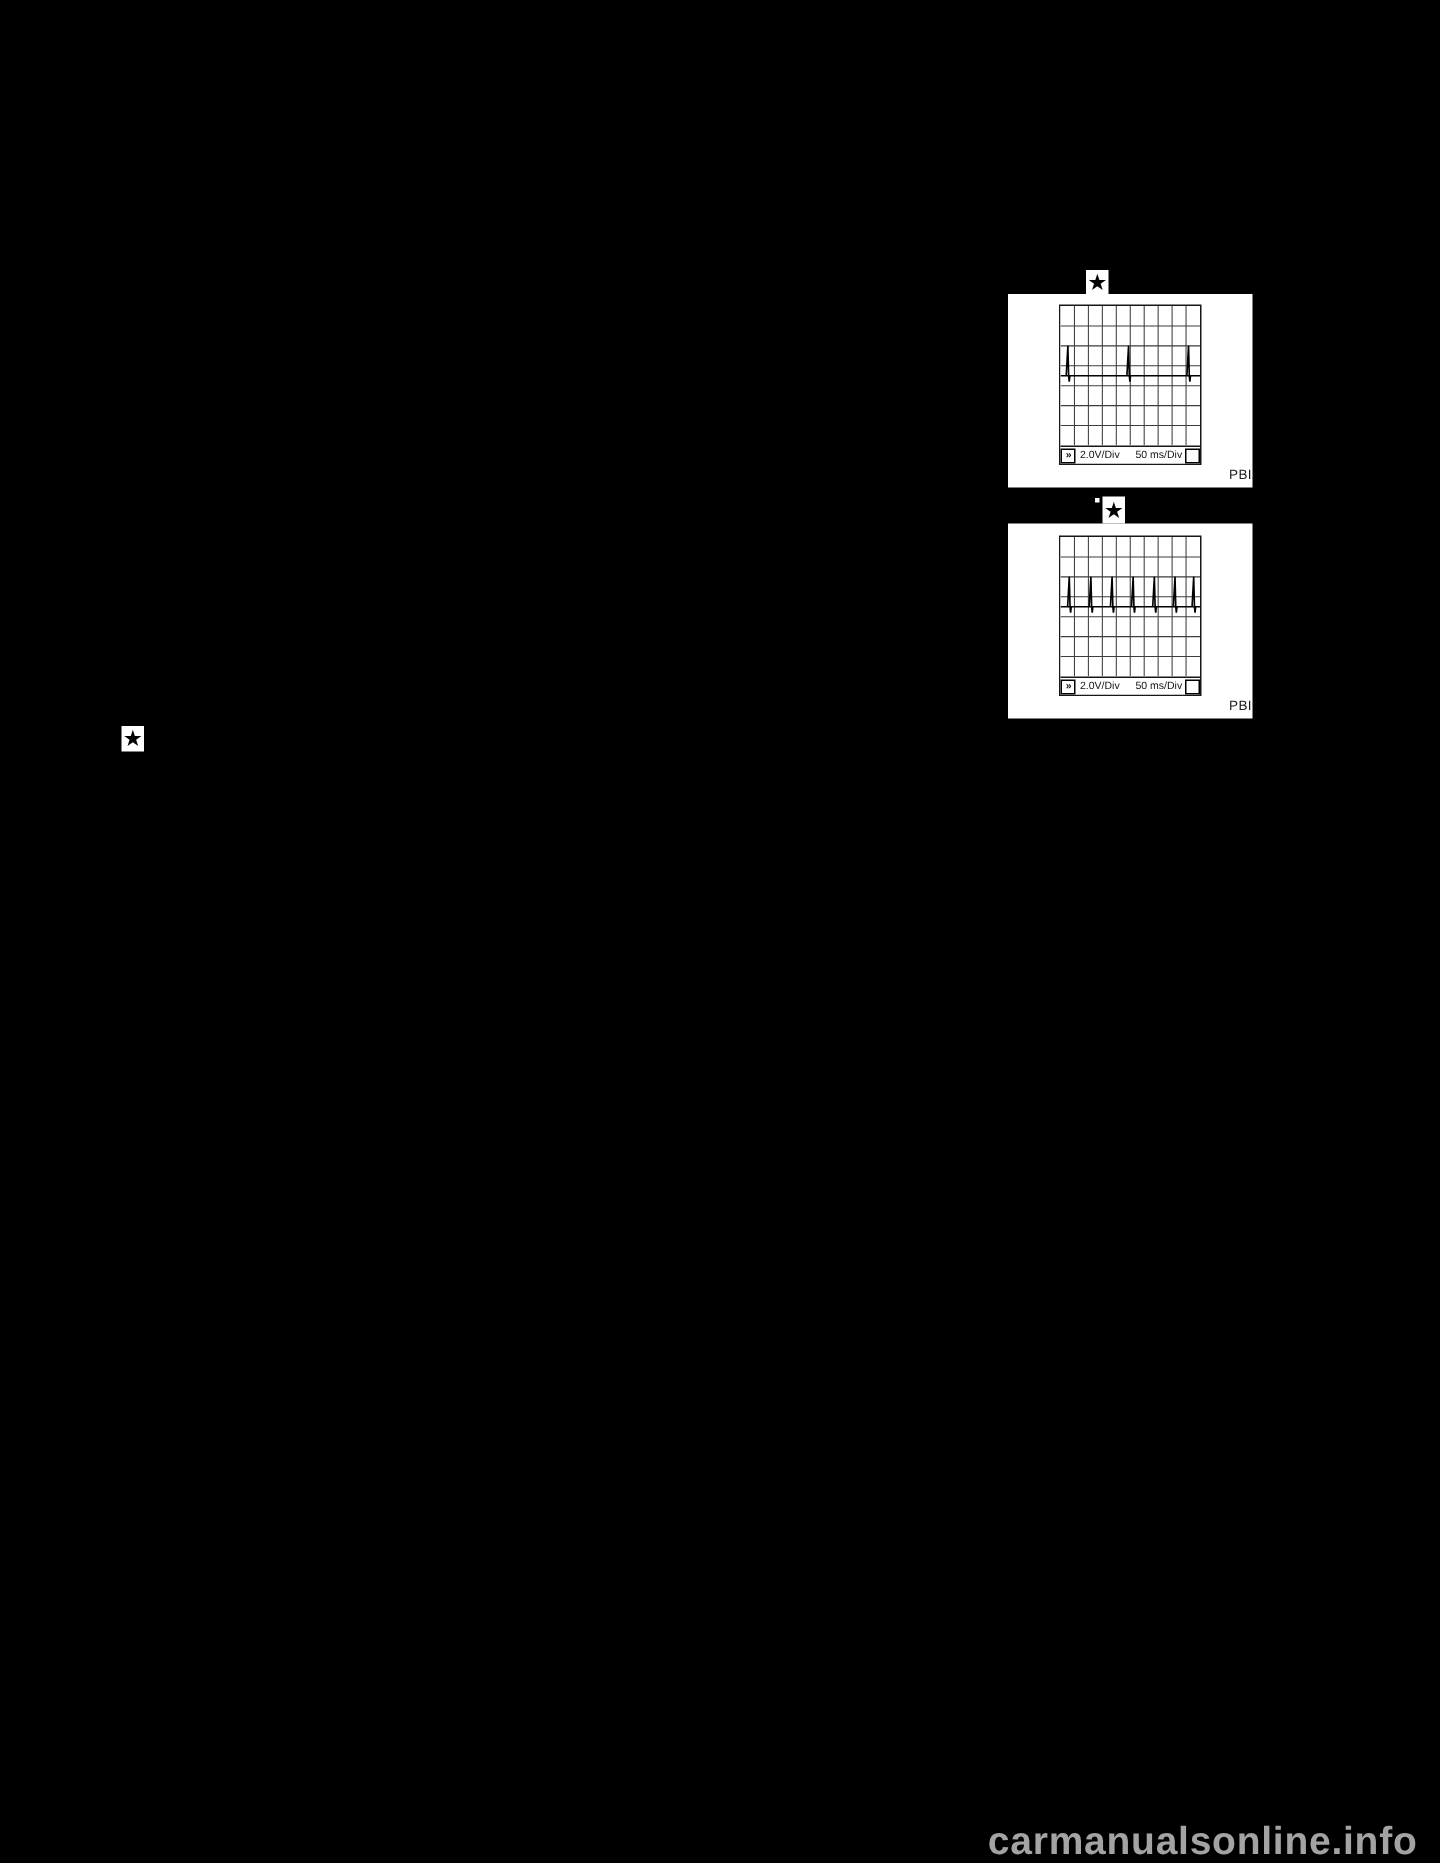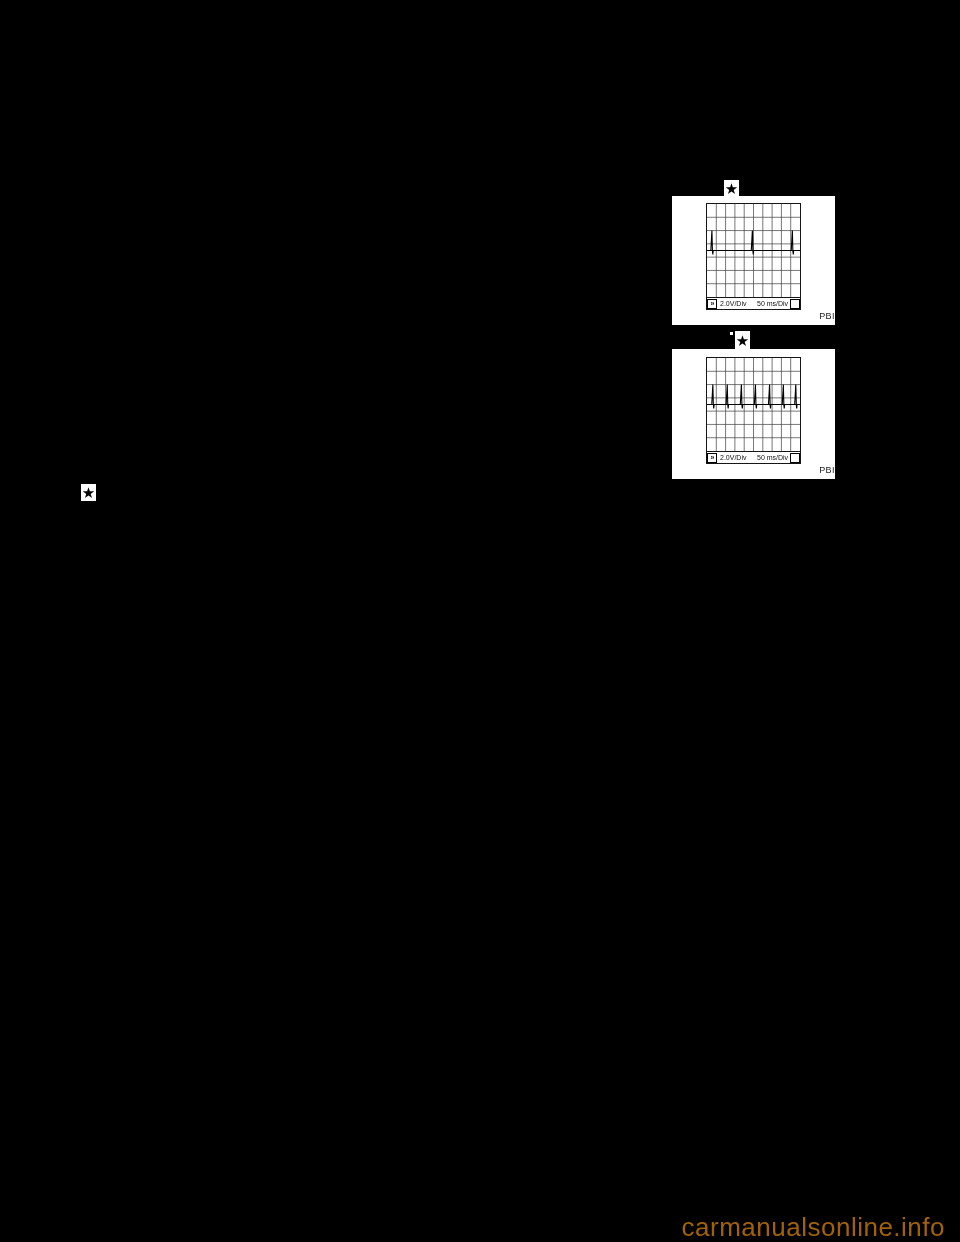--- a/index.html
+++ b/index.html
@@ -67,22 +67,23 @@
     position:absolute;
     right:-6px;bottom:4px;
     font-size:9px;
     color:#1c1c1c;
     letter-spacing:0.3px;
   }
   .watermark{
     position:absolute;
     top:1212px;right:15px;
     font-size:26px;
-    color:#a16207;
+    color:#a3a3a3;
     letter-spacing:0.5px;
+    font-weight:bold;
   }
 </style>
 </head>
 <body>
 
 <div class="page">
 
   <div class="star-box" style="left:724px;top:180px;width:15px;height:16px;">
     <span>★</span>
   </div>

